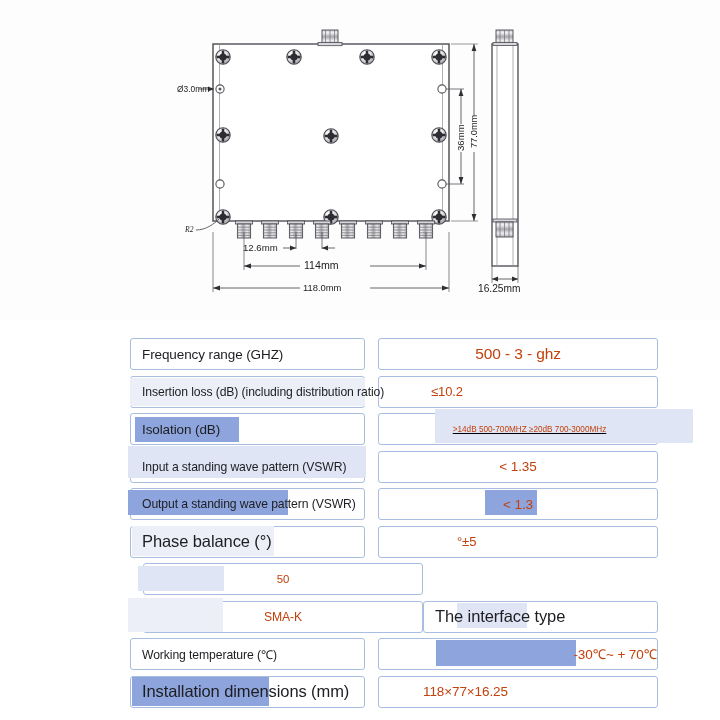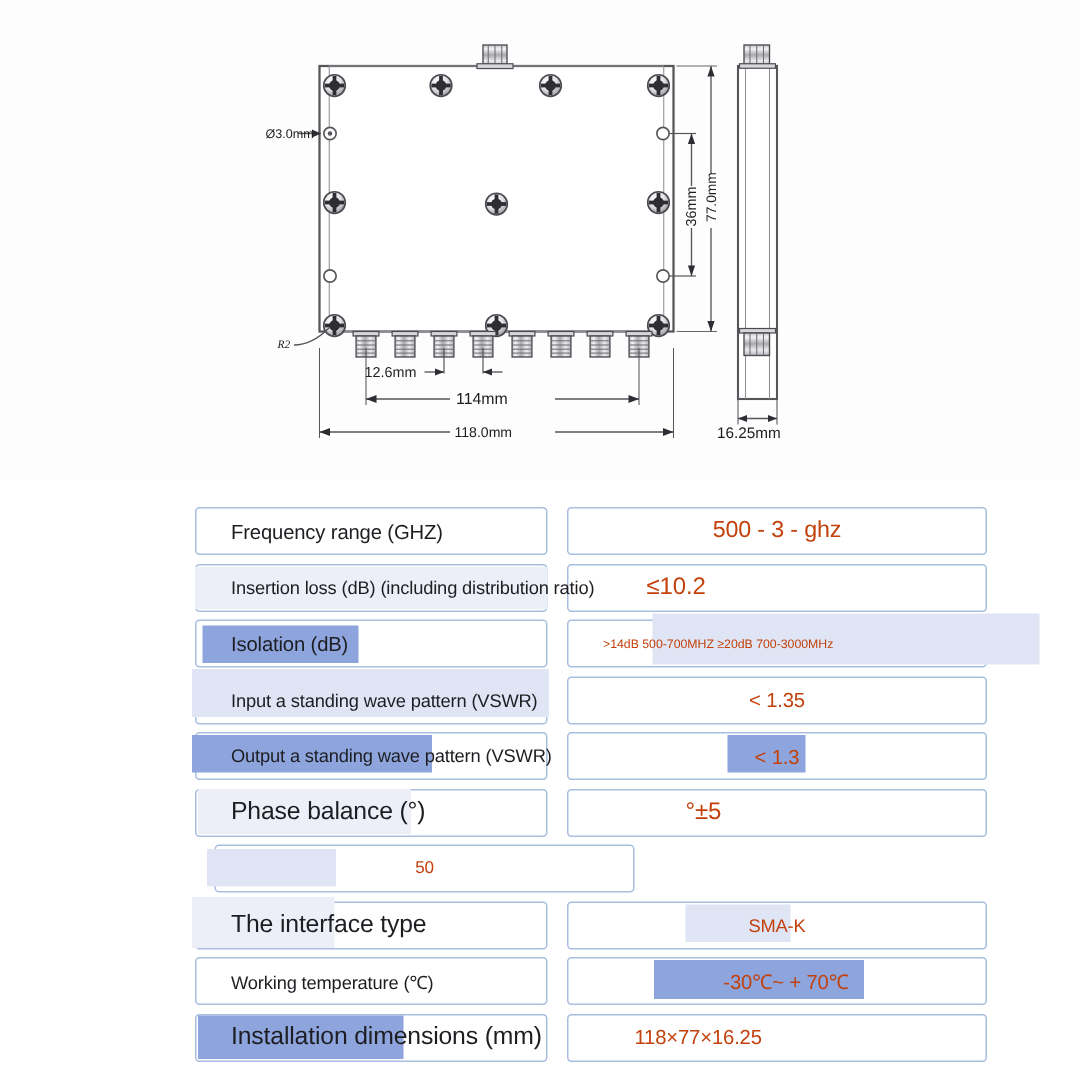--- a/index.html
+++ b/index.html
@@ -47,21 +47,21 @@
     border-radius: 3px;
     background: #ffffff;
     display: flex;
     align-items: center;
     box-sizing: border-box;
     position: relative;
   }
   .cell-label {
     width: 235px;
     flex: 0 0 235px;
-    padding-left: 23px;
+    padding-left: 11px;
   }
   .cell-value {
     width: 280px;
     flex: 0 0 280px;
     margin-left: 13px;
     justify-content: center;
   }
   .label-text {
     color: #1d1d22;
     white-space: nowrap;
@@ -77,21 +77,21 @@
     letter-spacing: -0.1px;
   }
 
   
   .fs-13 { font-size: 13.5px; }
   .fs-12 { font-size: 12.2px; }
   .fs-11 { font-size: 11.4px; }
   .fs-15 { font-size: 15.5px; }
   .fs-16 { font-size: 16.5px; }
   .fs-8  { font-size: 8.2px; letter-spacing: 0px; }
-  .fs-10 { font-size: 16px; }
+  .fs-10 { font-size: 13px; }
 
   
   .hl {
     position: absolute;
     z-index: 1;
     pointer-events: none;
   }
   .hl-strong { background: #8da5dc; }
   .hl-soft   { background: #dfe5f4; }
   .hl-faint  { background: #eceff8; }
@@ -300,21 +300,21 @@
       <span class="value-text fs-10">≤10.2</span>
     </div>
   </div>
 
   <div class="spec-row">
     <div class="hl hl-strong" style="left:5px; top:4px; width:104px; height:25px;"></div>
     <div class="hl hl-soft" style="left:305px; top:-4px; width:258px; height:34px;"></div>
     <div class="cell cell-label">
       <span class="label-text fs-13">Isolation (dB)</span>
     </div>
-    <div class="cell cell-value" style="justify-content:flex-start; padding-left:23px;">
+    <div class="cell cell-value" style="justify-content:center; padding-left:23px;text-decoration:underline;">
       <span class="value-text fs-8">&gt;14dB 500-700MHZ ≥20dB 700-3000MHz</span>
     </div>
   </div>
 
   <div class="spec-row">
     <div class="hl hl-soft" style="left:-2px; top:-5px; width:238px; height:32px;"></div>
     <div class="cell cell-label overflow-label">
       <span class="label-text fs-12">Input a standing wave pattern (VSWR)</span>
     </div>
     <div class="cell cell-value">
@@ -346,34 +346,34 @@
   <div class="spec-row">
     <div class="hl hl-soft" style="left:8px; top:3px; width:86px; height:25px;"></div>
     <div class="cell cell-value">
       <span class="value-text fs-11">50</span>
     </div>
   </div>
 
   <div class="spec-row">
     <div class="hl hl-faint" style="left:-2px; top:-3px; width:95px; height:34px;"></div>
     <div class="hl hl-soft" style="left:327px; top:2px; width:70px; height:25px;"></div>
+    <div class="cell cell-value">
+      <span class="value-text fs-12">SMA-K</span>
+    </div>
     <div class="cell cell-label">
       <span class="label-text fs-16">The interface type</span>
     </div>
-    <div class="cell cell-value">
-      <span class="value-text fs-12">SMA-K</span>
-    </div>
   </div>
 
   <div class="spec-row">
     <div class="hl hl-strong" style="left:306px; top:2px; width:140px; height:26px;"></div>
     <div class="cell cell-label">
       <span class="label-text fs-12">Working temperature (℃)</span>
     </div>
-    <div class="cell cell-value" style="justify-content:center; padding-left:12px;">
+    <div class="cell cell-value" style="justify-content:flex-end; padding-left:12px;">
       <span class="value-text fs-13">-30℃~ + 70℃</span>
     </div>
   </div>
 
   <div class="spec-row">
     <div class="hl hl-strong" style="left:2px; top:1px; width:137px; height:29px;"></div>
     <div class="cell cell-label">
       <span class="label-text fs-16">Installation dimensions (mm)</span>
     </div>
     <div class="cell cell-value" style="justify-content:flex-start; padding-left:44px;">

